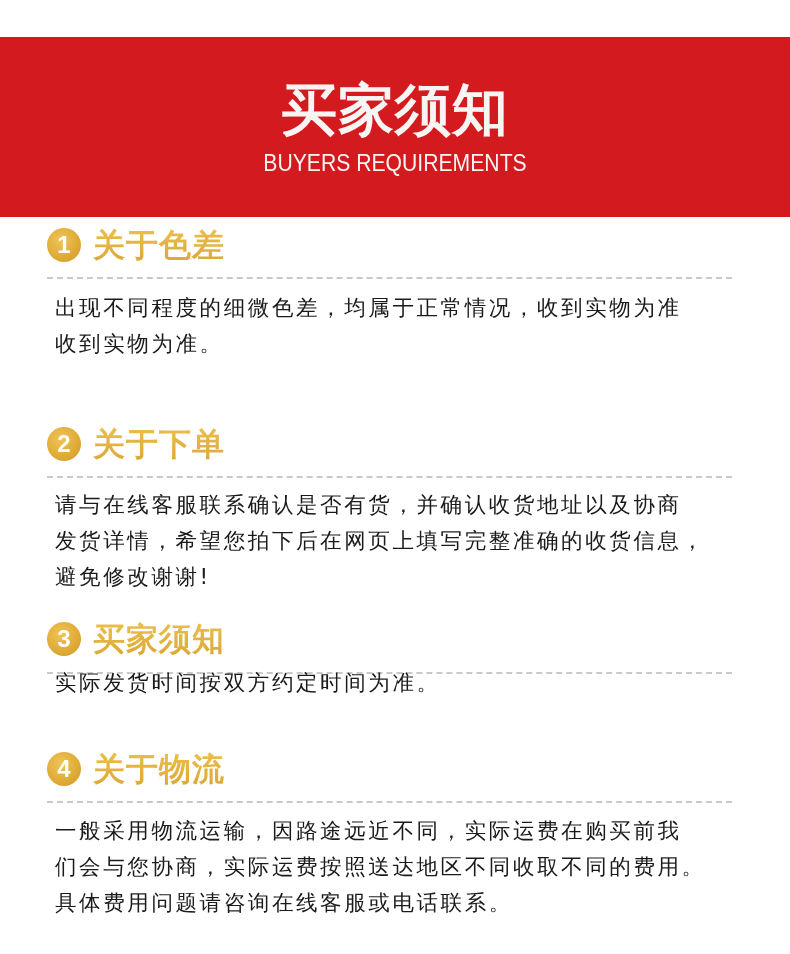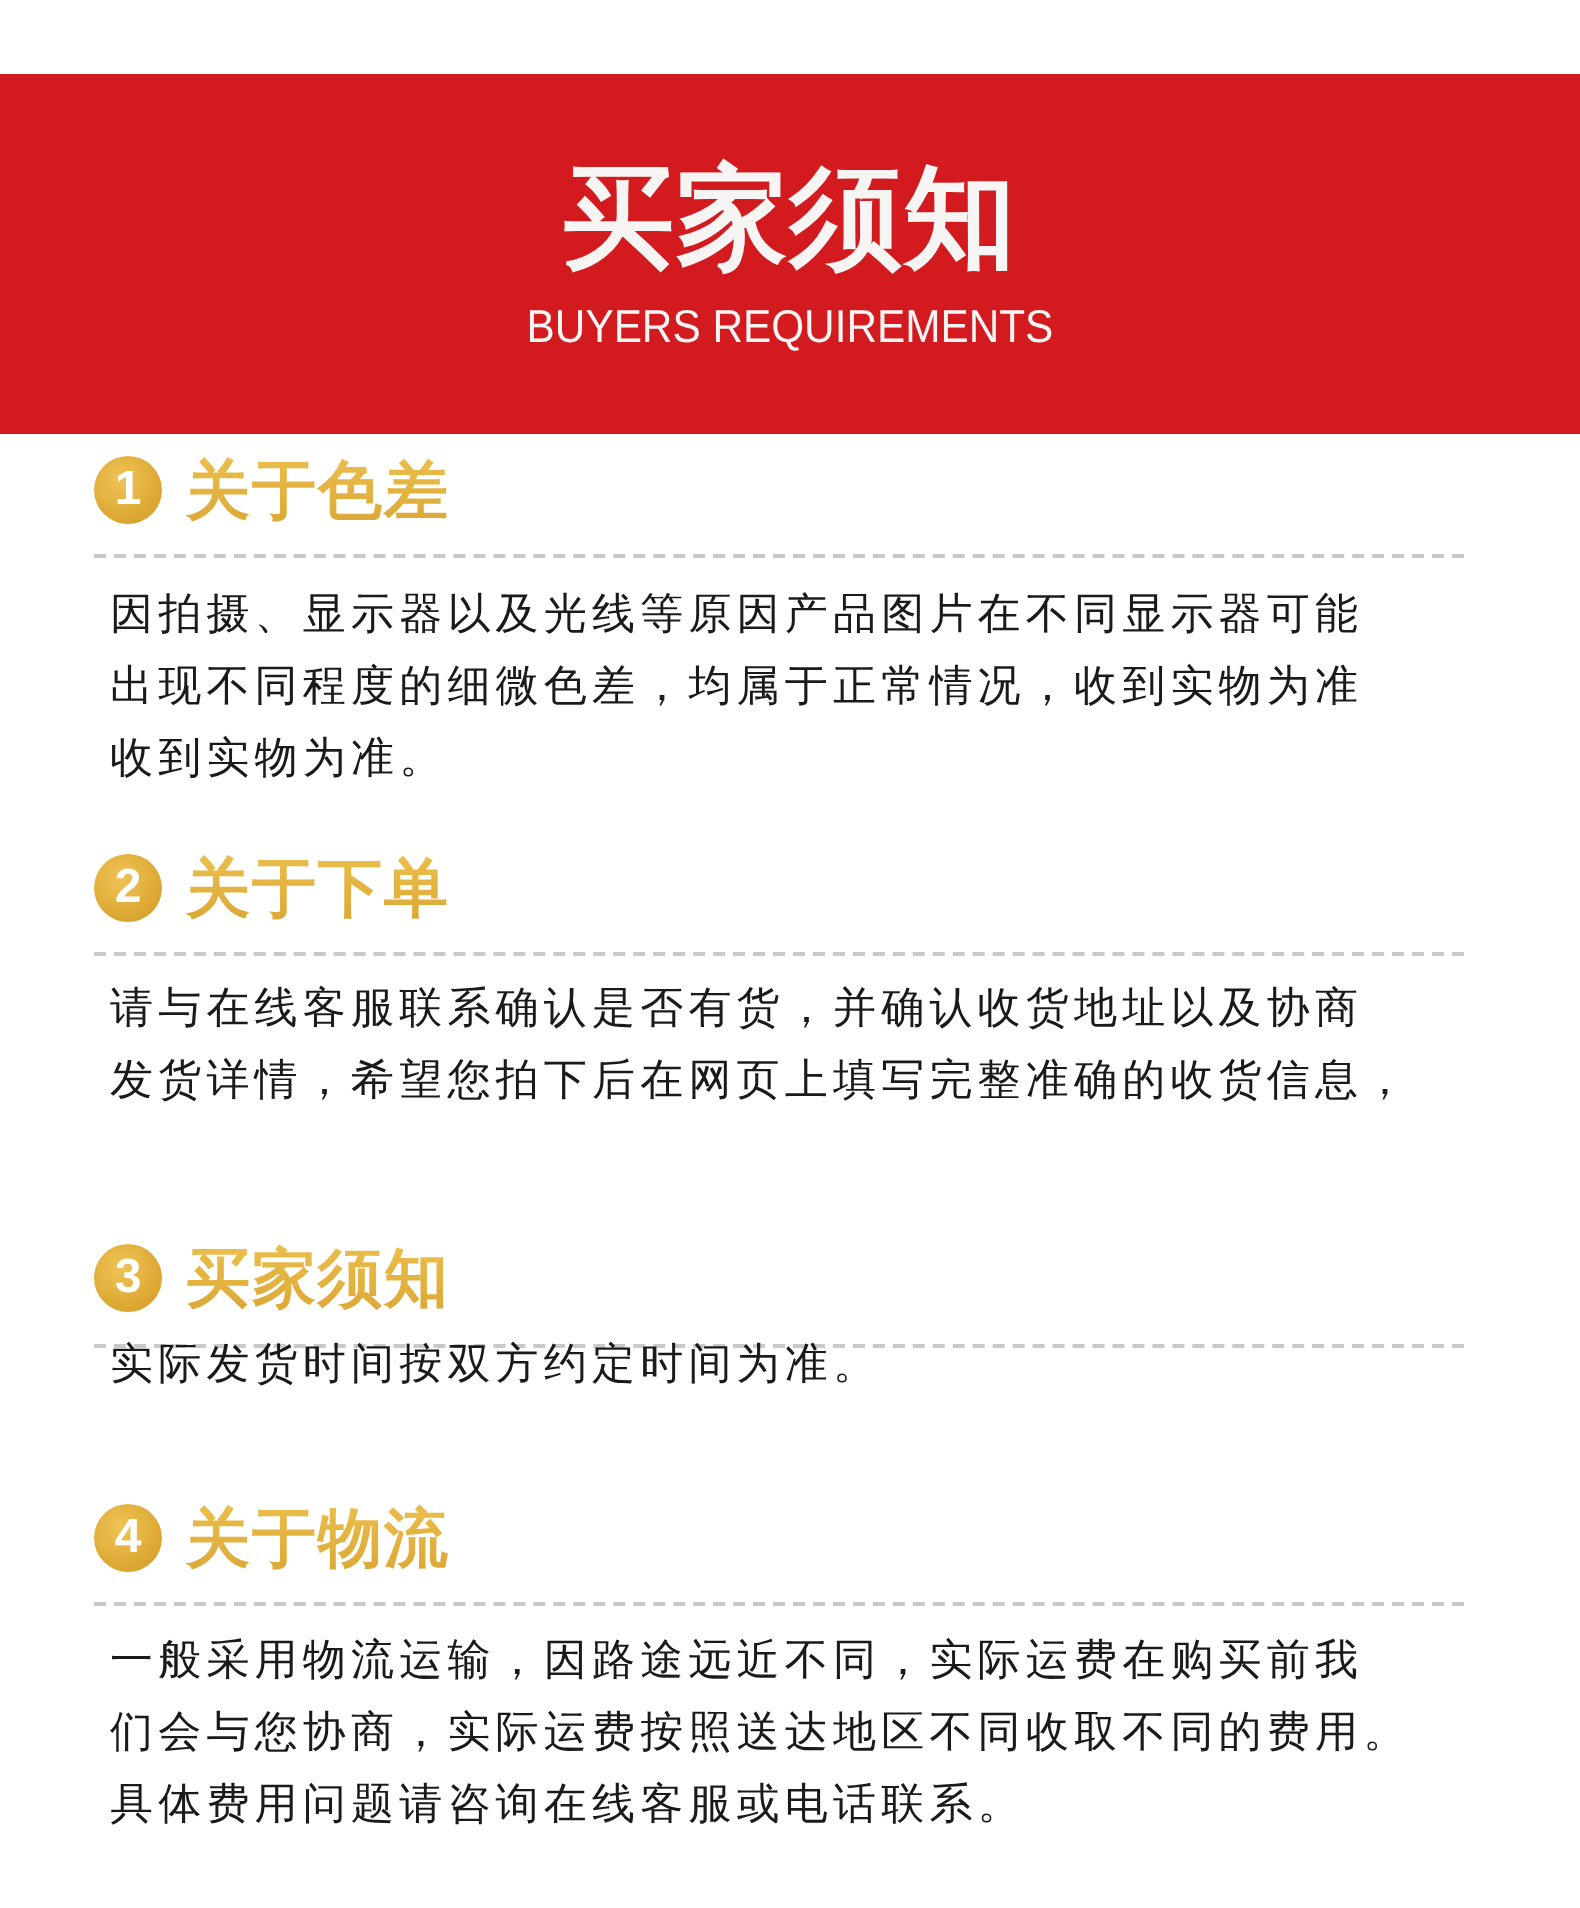--- a/index.html
+++ b/index.html
@@ -117,35 +117,35 @@
     <div class="banner-subtitle">BUYERS REQUIREMENTS</div>
   </div>
 
   <div class="section" style="top:226px;">
     <div class="section-header">
       <div class="num-badge">1</div>
       <div class="section-title">关于色差</div>
     </div>
     <div class="divider" style="top:51px;"></div>
     <div class="section-body" style="top:64px;">
-      <p>因拍摄、显示器以及光线等原因产品图片在不同显示器可能</p>
       <p>出现不同程度的细微色差，均属于正常情况，收到实物为准</p>
       <p>收到实物为准。</p>
     </div>
   </div>
 
   <div class="section" style="top:425px;">
     <div class="section-header">
       <div class="num-badge">2</div>
       <div class="section-title">关于下单</div>
     </div>
     <div class="divider" style="top:51px;"></div>
     <div class="section-body" style="top:62px;">
       <p>请与在线客服联系确认是否有货，并确认收货地址以及协商</p>
       <p>发货详情，希望您拍下后在网页上填写完整准确的收货信息，</p>
+      <p>避免修改谢谢!</p>
     </div>
   </div>
 
   <div class="section" style="top:620px;">
     <div class="section-header">
       <div class="num-badge">3</div>
       <div class="section-title">买家须知</div>
     </div>
     <div class="divider" style="top:52px;"></div>
     <div class="section-body" style="top:45px;">

